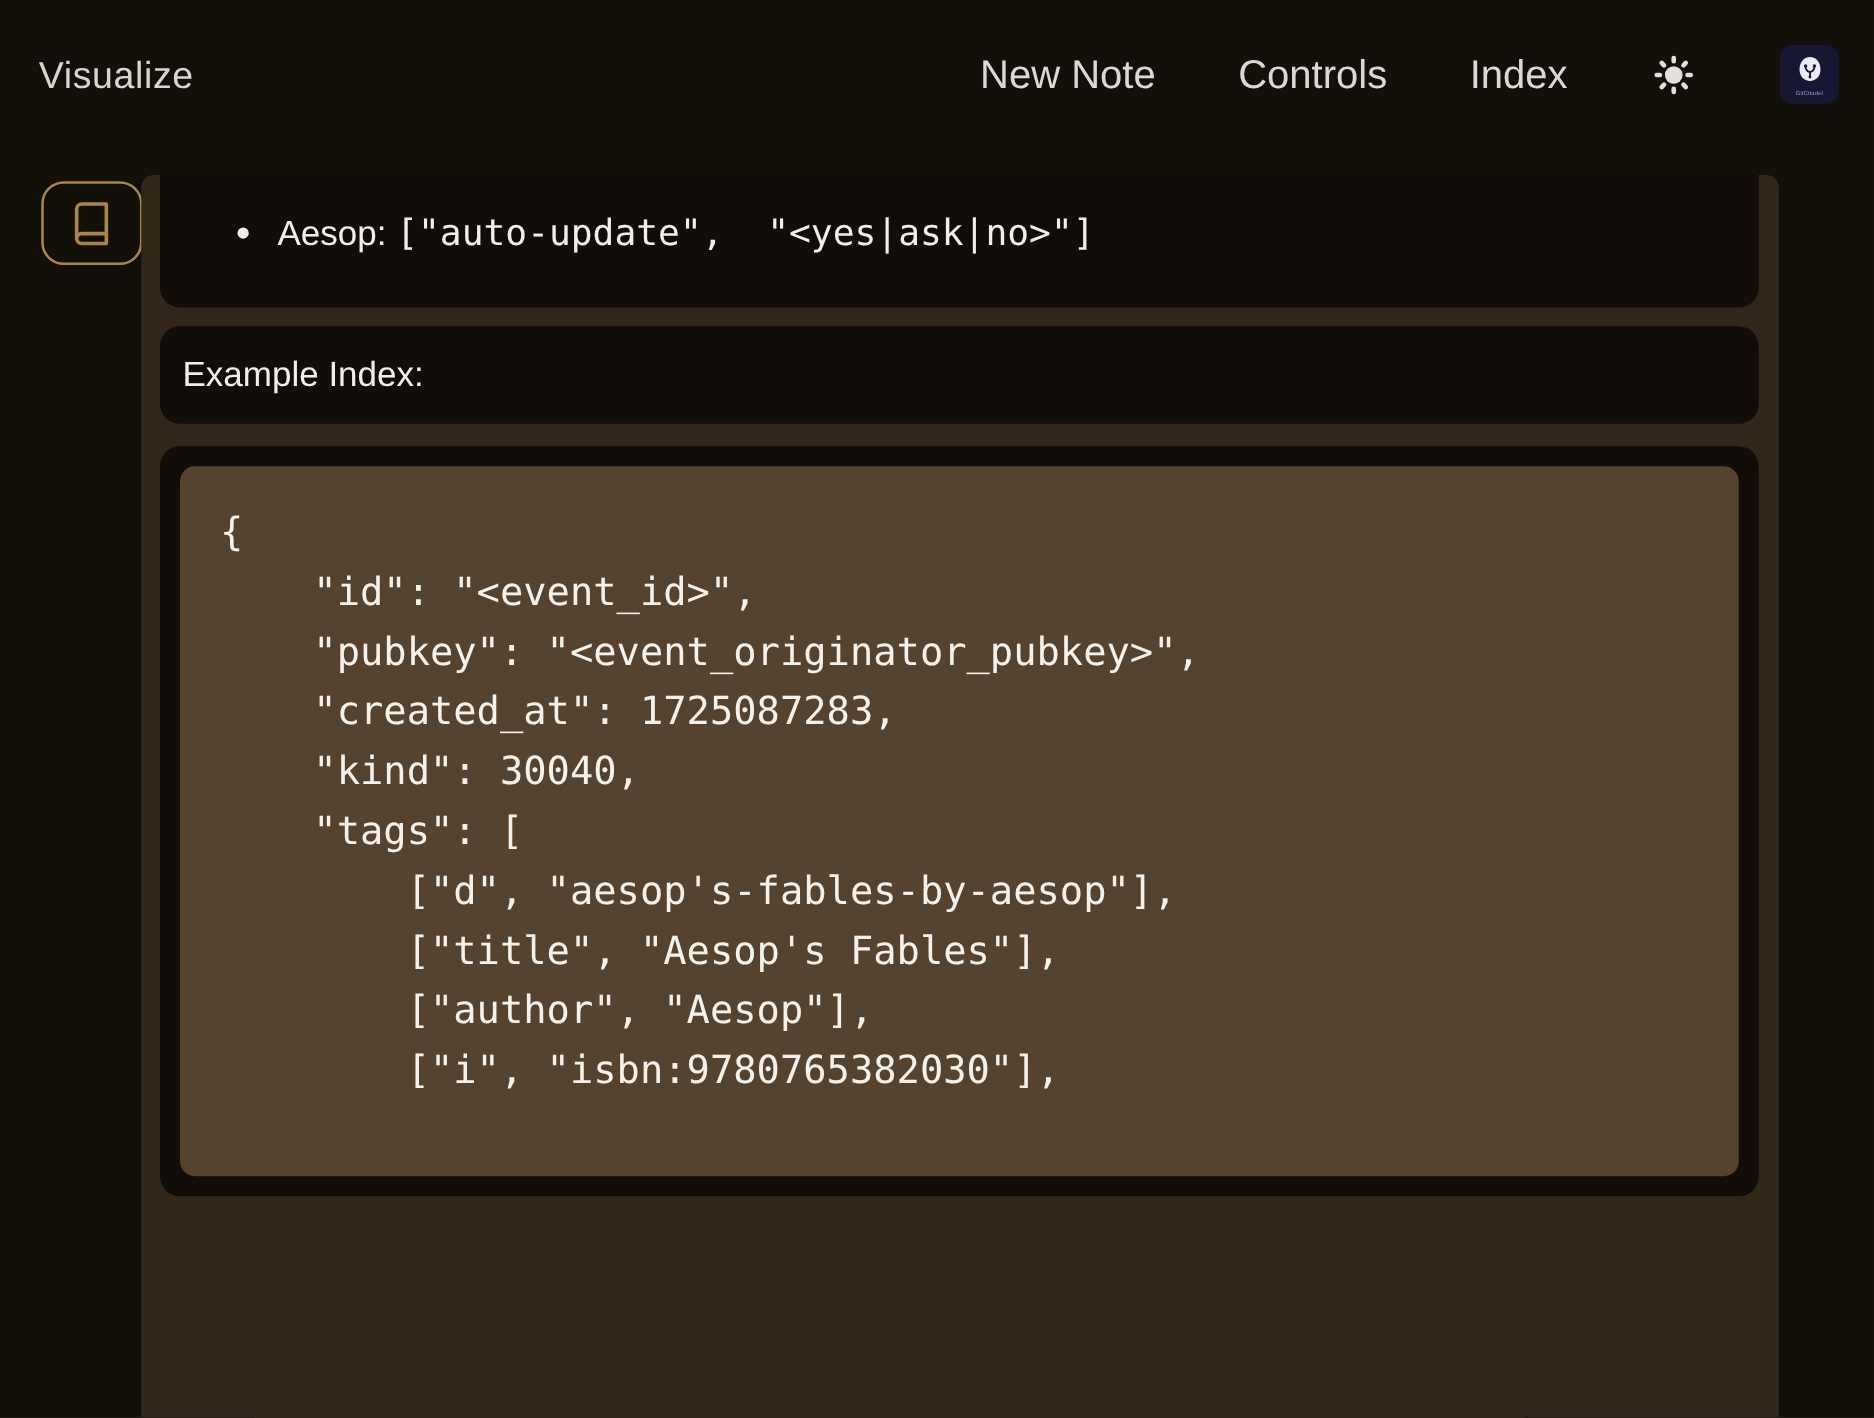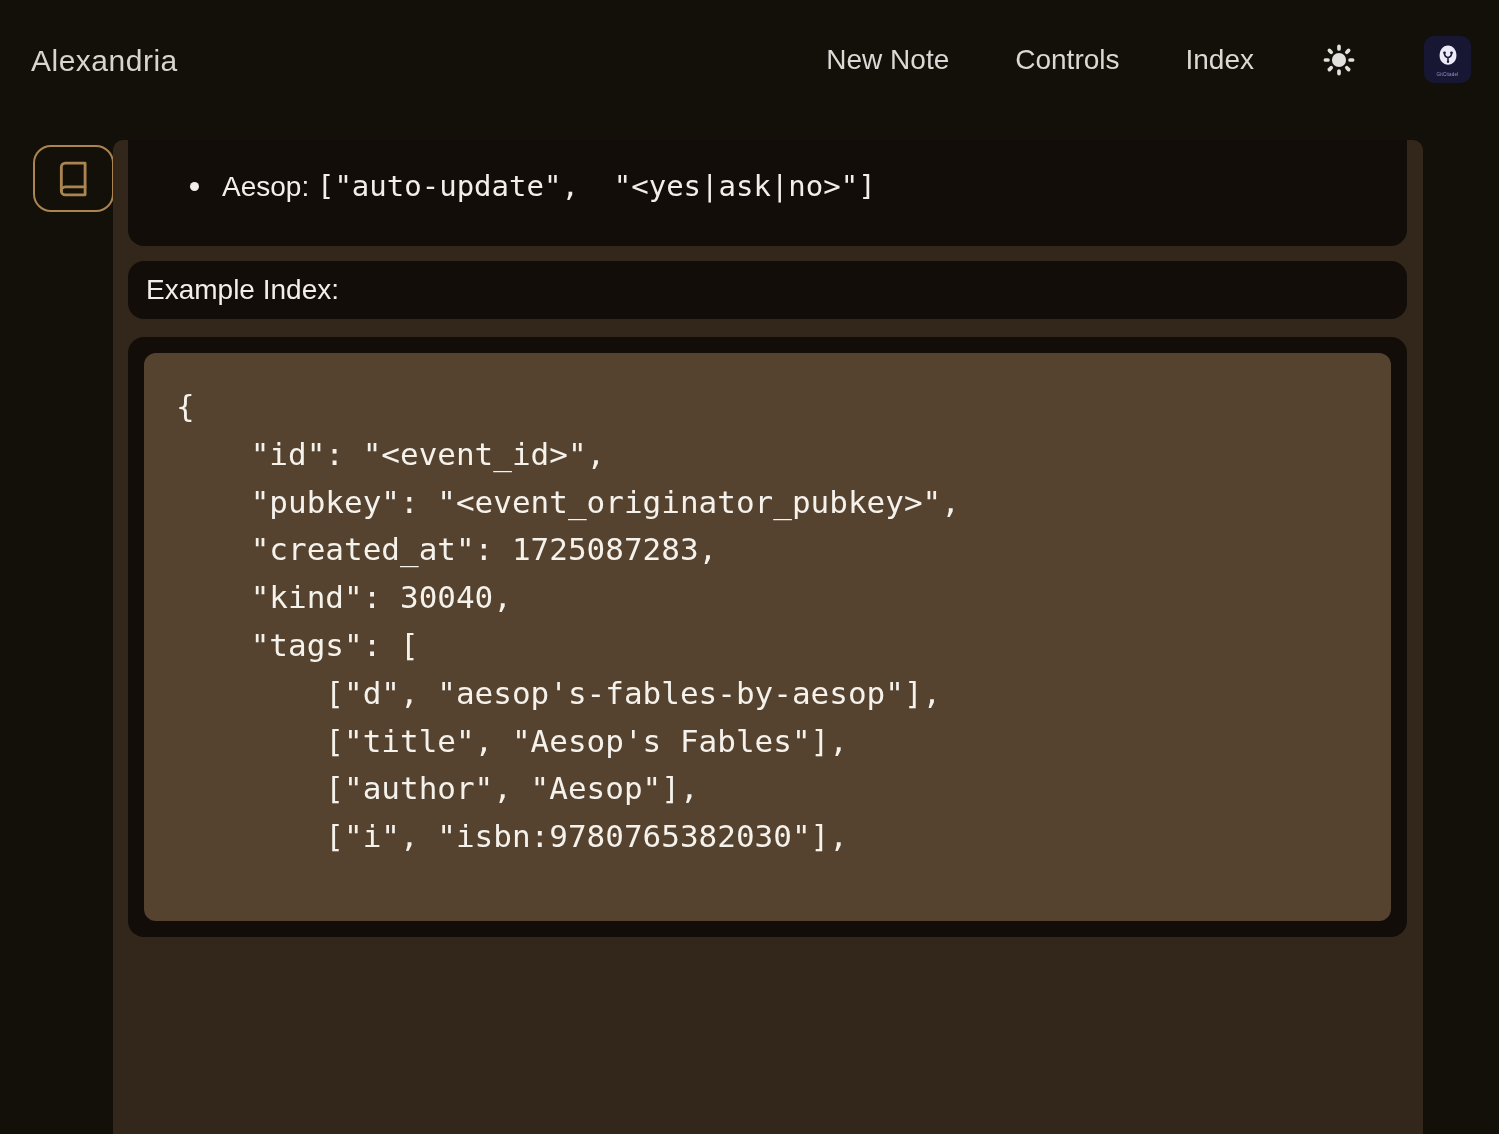--- a/index.html
+++ b/index.html
@@ -15,21 +15,21 @@
   .brand {
     position:absolute; left:31px; top:44px;
     font-size:30px; color:#d8d5d1; letter-spacing:.5px;
     cursor:pointer;
   }
   .topnav {
     position:absolute; right:28px; top:36px;
     display:flex; align-items:center; gap:66px;
   }
   .topnav a.navlink {
-    font-size:28px; color:#dbd9d5; text-decoration:none; cursor:pointer;
+    font-size:32px; color:#dbd9d5; text-decoration:none; cursor:pointer;
   }
   .theme-btn {
     background:none; border:none; cursor:pointer;
     width:38px; height:38px; display:flex; align-items:center; justify-content:center;
   }
   .logo {
     width:47px; height:47px; border-radius:10px;
     background:#181733; cursor:pointer;
     display:flex; flex-direction:column; align-items:center; justify-content:center;
     text-decoration:none;
@@ -80,21 +80,21 @@
   .card-doc li.lvl1 { padding-left:54px; }
   .card-doc li.lvl1::before { left:22px; }
   .card-doc li.lvl2 { padding-left:94px; }
   .card-doc li.lvl2::before { left:62px; }
   .inline-code {
     font-family:"DejaVu Sans Mono", monospace;
     font-size:29px; white-space:pre;
   }
 
   .card-heading {
-    height:58px; margin-bottom:18px;
+    height:78px; margin-bottom:18px;
     display:flex; align-items:center;
     padding-left:18px;
   }
   .card-heading p { font-size:28px; color:#f2efe9; }
 
   .card-code {
     height:600px;
     padding:16px;
   }
   .code-block {
@@ -105,21 +105,21 @@
     font-family:"DejaVu Sans Mono", monospace;
     font-size:31px; line-height:47.8px;
     color:#f5f2ec;
     white-space:pre;
     overflow:hidden;
   }
 </style>
 </head>
 <body>
 
-<div class="brand">Alexandria</div>
+<div class="brand">Visualize</div>
 
 <nav class="topnav">
   <a class="navlink">New Note</a>
   <a class="navlink">Controls</a>
   <a class="navlink">Index</a>
   <button class="theme-btn">
     <svg width="34" height="34" viewBox="0 0 24 24">
       <circle cx="12" cy="12" r="5" fill="#e2e0dd"></circle>
       <g stroke="#e2e0dd" stroke-width="2.6" stroke-linecap="round">
         <line x1="12" y1="2.4" x2="12" y2="4.2"></line>

